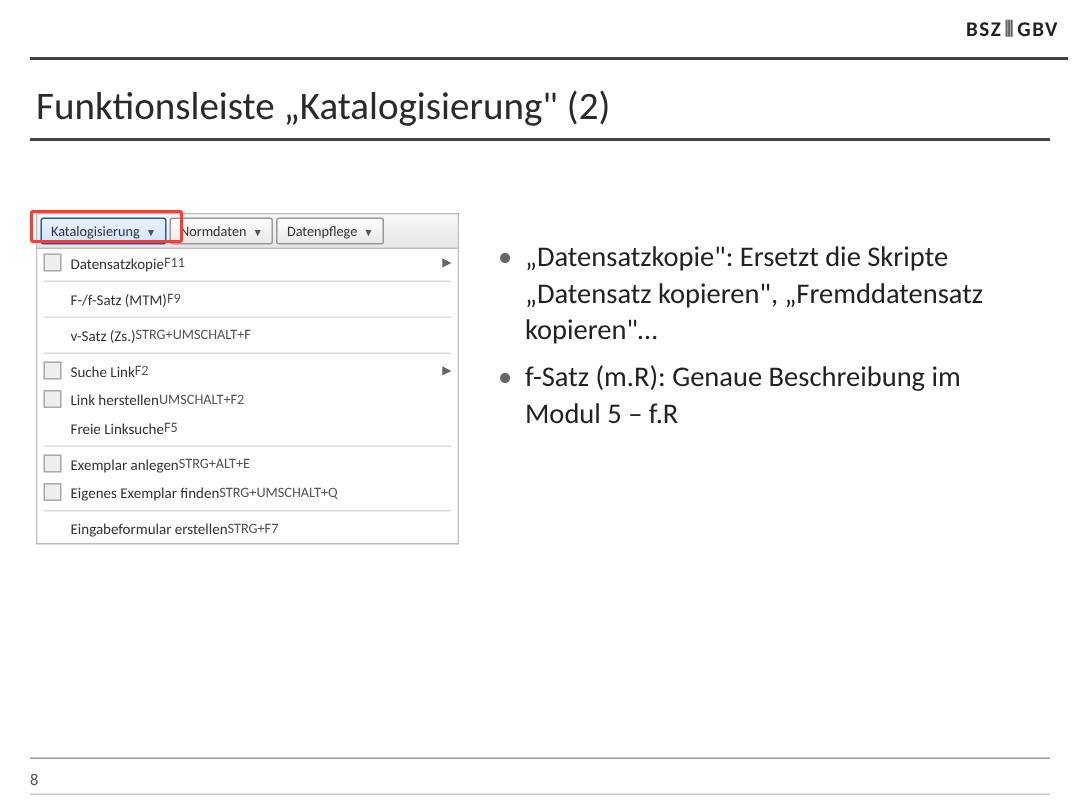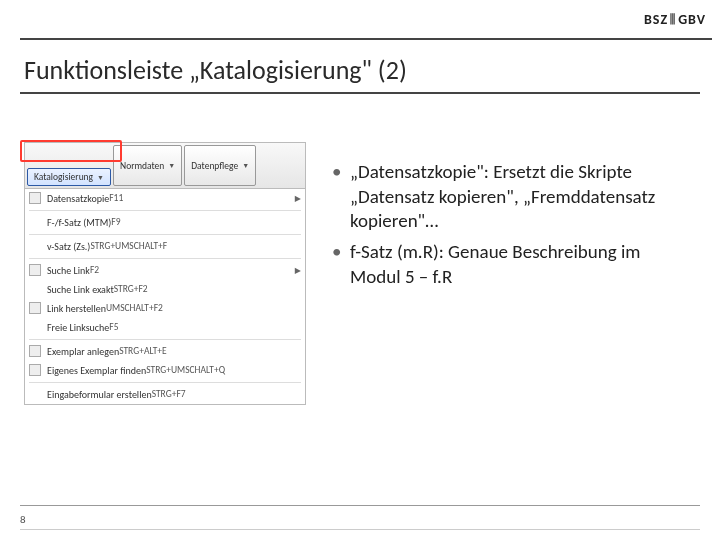--- a/index.html
+++ b/index.html
@@ -43,21 +43,21 @@
     padding: 2px 2px;
   }
   .menubtn {
     border: 1px solid #999; background: linear-gradient(#fff,#e8e8e8);
     padding: 2px 6px; margin-right: 2px;
     display: flex; align-items: center; gap: 4px;
     border-radius: 2px;
     font-size: 9.5px;
   }
   .menubtn .caret { font-size: 7px; color: #555; }
-  .menubtn.active { border: 1px solid #2c59a5; background: linear-gradient(#eaf2ff,#d2e3ff); margin-top: 23px; }
+  .menubtn.active { border: 1px solid #2c59a5; background: linear-gradient(#eaf2ff,#d2e3ff); }
   .drop {
     background: #fff;
   }
   .row {
     display: flex; justify-content: flex-start;
     padding: 3px 8px 3px 22px;
     line-height: 1.3;
     position: relative;
   }
   .row .sc { color: #555; font-size: 9.5px; }
@@ -146,24 +146,20 @@
         <span class="sc">STRG+UMSCHALT+F</span>
       </div>
       <div class="sep"></div>
       <div class="row">
         <span class="icon-tiny"></span>
         <span>Suche Link</span>
         <span class="sc">F2</span>
         <span class="flyout">▶</span>
       </div>
       <div class="row">
-        <span>Suche Link exakt</span>
-        <span class="sc">STRG+F2</span>
-      </div>
-      <div class="row">
         <span class="icon-tiny"></span>
         <span>Link herstellen</span>
         <span class="sc">UMSCHALT+F2</span>
       </div>
       <div class="row">
         <span>Freie Linksuche</span>
         <span class="sc">F5</span>
       </div>
       <div class="sep"></div>
       <div class="row">

